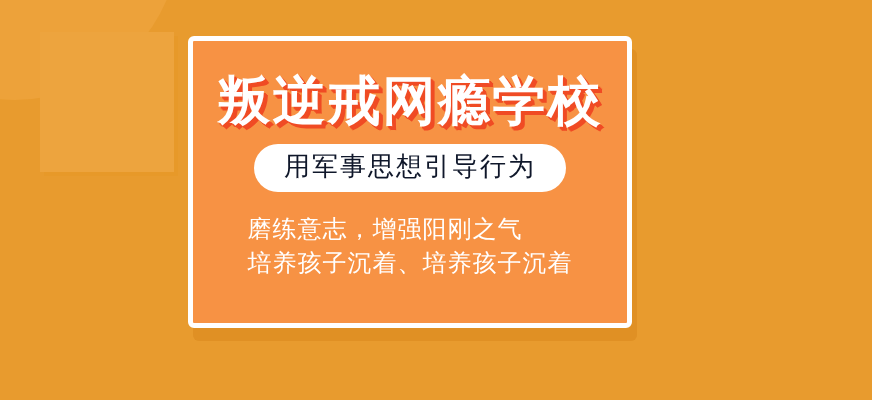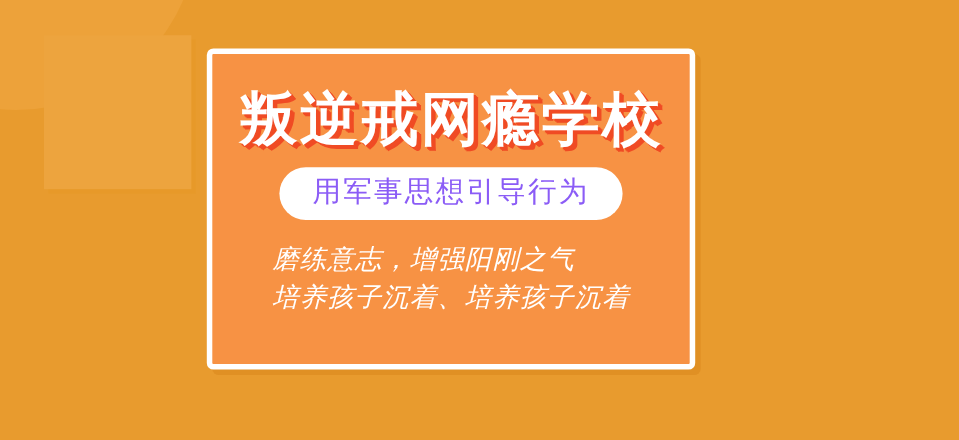--- a/index.html
+++ b/index.html
@@ -59,21 +59,21 @@
     top: 49px;
     width: 444px;
     height: 292px;
     border-radius: 6px;
     background: #d9871d;
     opacity: .55;
   }
   #card {
     position: absolute;
     left: 188px;
-    top: 44px;
+    top: 36px;
     width: 444px;
     height: 292px;
     box-sizing: border-box;
     border: 5px solid #ffffff;
     border-radius: 6px;
     background: #f79244;
     display: flex;
     flex-direction: column;
     align-items: center;
   }
@@ -94,36 +94,36 @@
   }
 
   
   #pill {
     margin-top: 17px;
     background: #ffffff;
     border-radius: 26px;
     padding: 6px 30px 9px 30px;
     font-size: 26px;
     line-height: 1.25;
-    color: #8b5cf6;
+    color: #0f172a;
     letter-spacing: 2px;
     white-space: nowrap;
   }
 
   
   #body-lines {
     margin-top: 20px;
     color: #ffffff;
     font-size: 24px;
     line-height: 1.42;
     letter-spacing: 1px;
     text-align: left;
     white-space: nowrap;
   }
-  .body-line { display: block; font-style: italic; }
+  .body-line { display: block; }
 </style>
 </head>
 <body>
 
 <div id="banner">
 
   <div id="corner-swoosh"></div>
 
   <div id="bg-block-shadow"></div>
   <div id="bg-block"></div>

